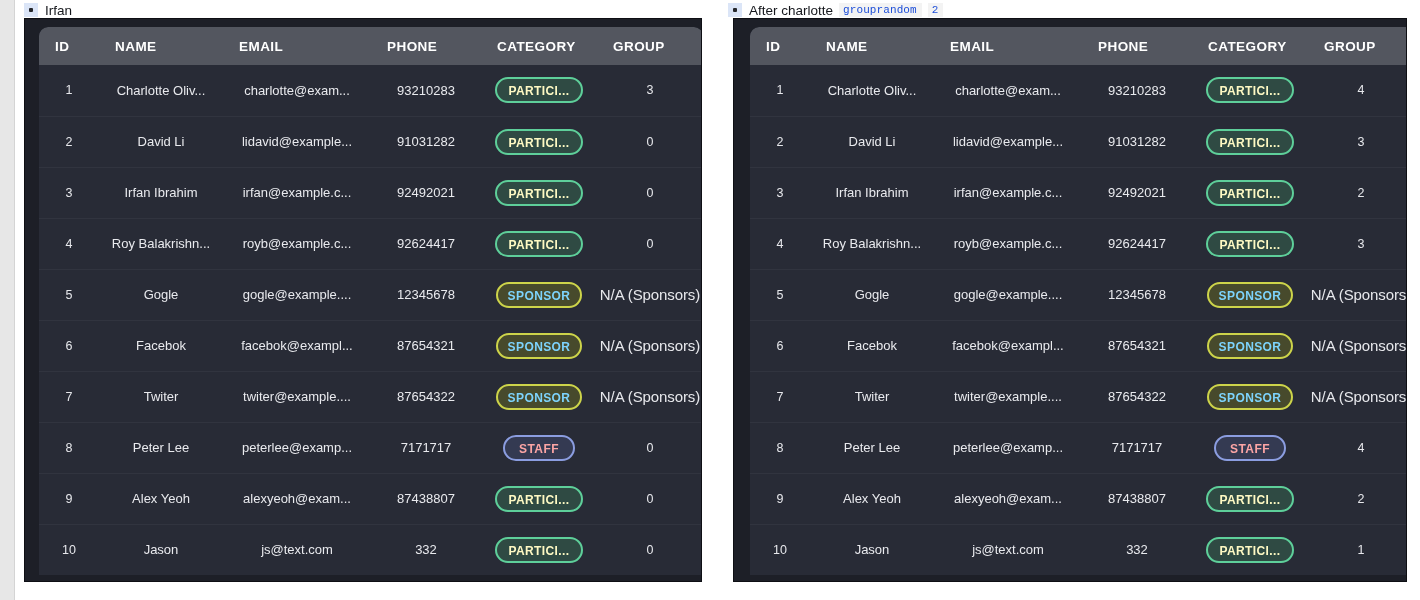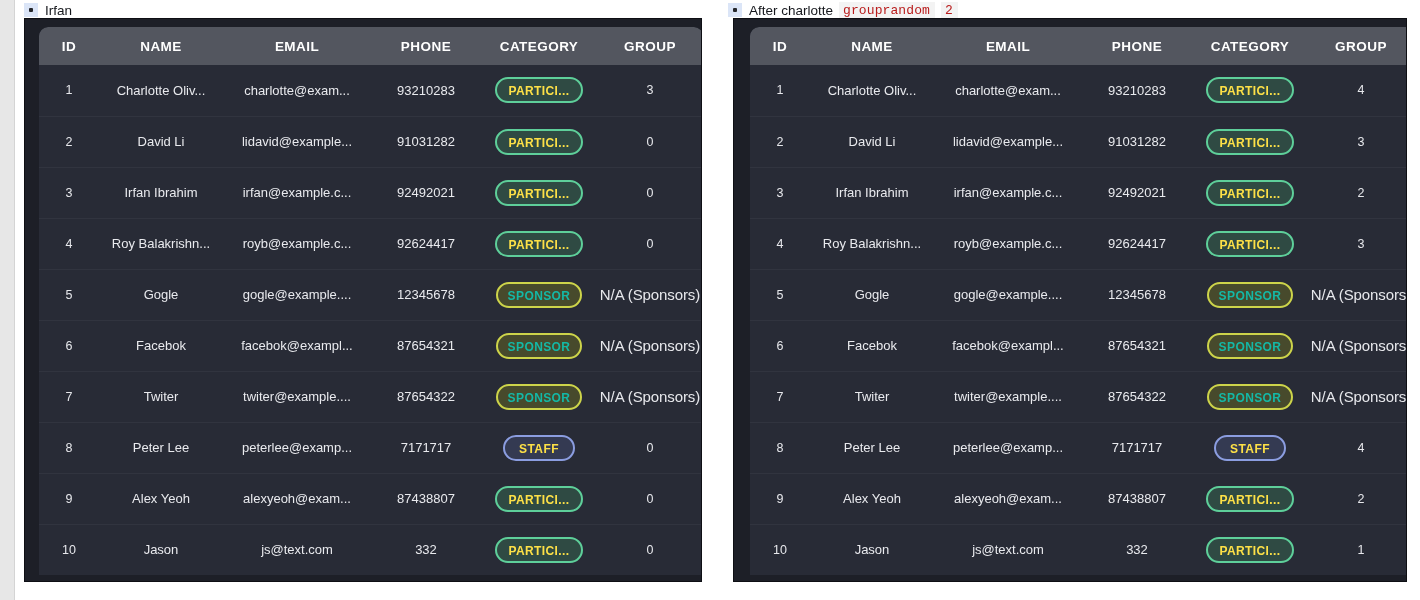--- a/index.html
+++ b/index.html
@@ -62,23 +62,23 @@
     content: "";
     width: 4px;
     height: 4px;
     background: #24262b;
     border-radius: 1px;
     display: block;
   }
   .caption-text { font-size: 13.5px; color: #15171c; }
   .caption-code {
     font-family: "Liberation Mono", monospace;
-    font-size: 13px;
+    font-size: 11px;
     background: #f3f3f3;
-    color: #b91c1c;
+    color: #1d4ed8;
     padding: 1px 5px 1px 4px;
     margin-left: 6px;
     letter-spacing: .1px;
   }
   .caption-code-arg { margin-left: 6px; }
 
   
   .shell {
     position: absolute;
     top: 18px;
@@ -107,22 +107,22 @@
   }
   table.grid.w-left  { width: 664px; }
   table.grid.w-right { width: 658px; }
 
   thead tr { background: #53565f; }
   thead th {
     font-size: 13.5px;
     font-weight: bold;
     color: #ffffff;
     letter-spacing: .45px;
-    padding: 8px 4px;
-    text-align: center;
+    padding: 8px 16px;
+    text-align: left;
     height: 22px;
     white-space: nowrap;
   }
   thead th:first-child { border-top-left-radius: 9px; }
   thead th:last-child  { border-top-right-radius: 9px; margin-top: 36px; }
 
   tbody tr { background: #282b36; height: 51px; }
   tbody tr + tr td { border-top: 1px solid #31343f; }
   tbody td {
     font-size: 13px;
@@ -158,32 +158,32 @@
     line-height: 20px;
     height: 26px;
     padding: 2px 10px 0;
     min-width: 88px;
     text-align: center;
     white-space: nowrap;
   }
   .badge-participant {
     border-color: #5ecf9a;
     background: #2f4a43;
-    color: #fde047;
+    color: #fef9c3;
   }
   .badge-sponsor {
     border-color: #cdd44a;
     background: #474a2c;
-    color: #14b8a6;
+    color: #7dd3fc;
     min-width: 84px;
   }
   .badge-staff {
     border-color: #8b9de0;
     background: #343a52;
-    color: #fde047;
+    color: #fca5a5;
     min-width: 72px;
   }
 </style>
 </head>
 <body>
 
 <div id="root">
 
   <div class="gutter-strip"></div>
 

